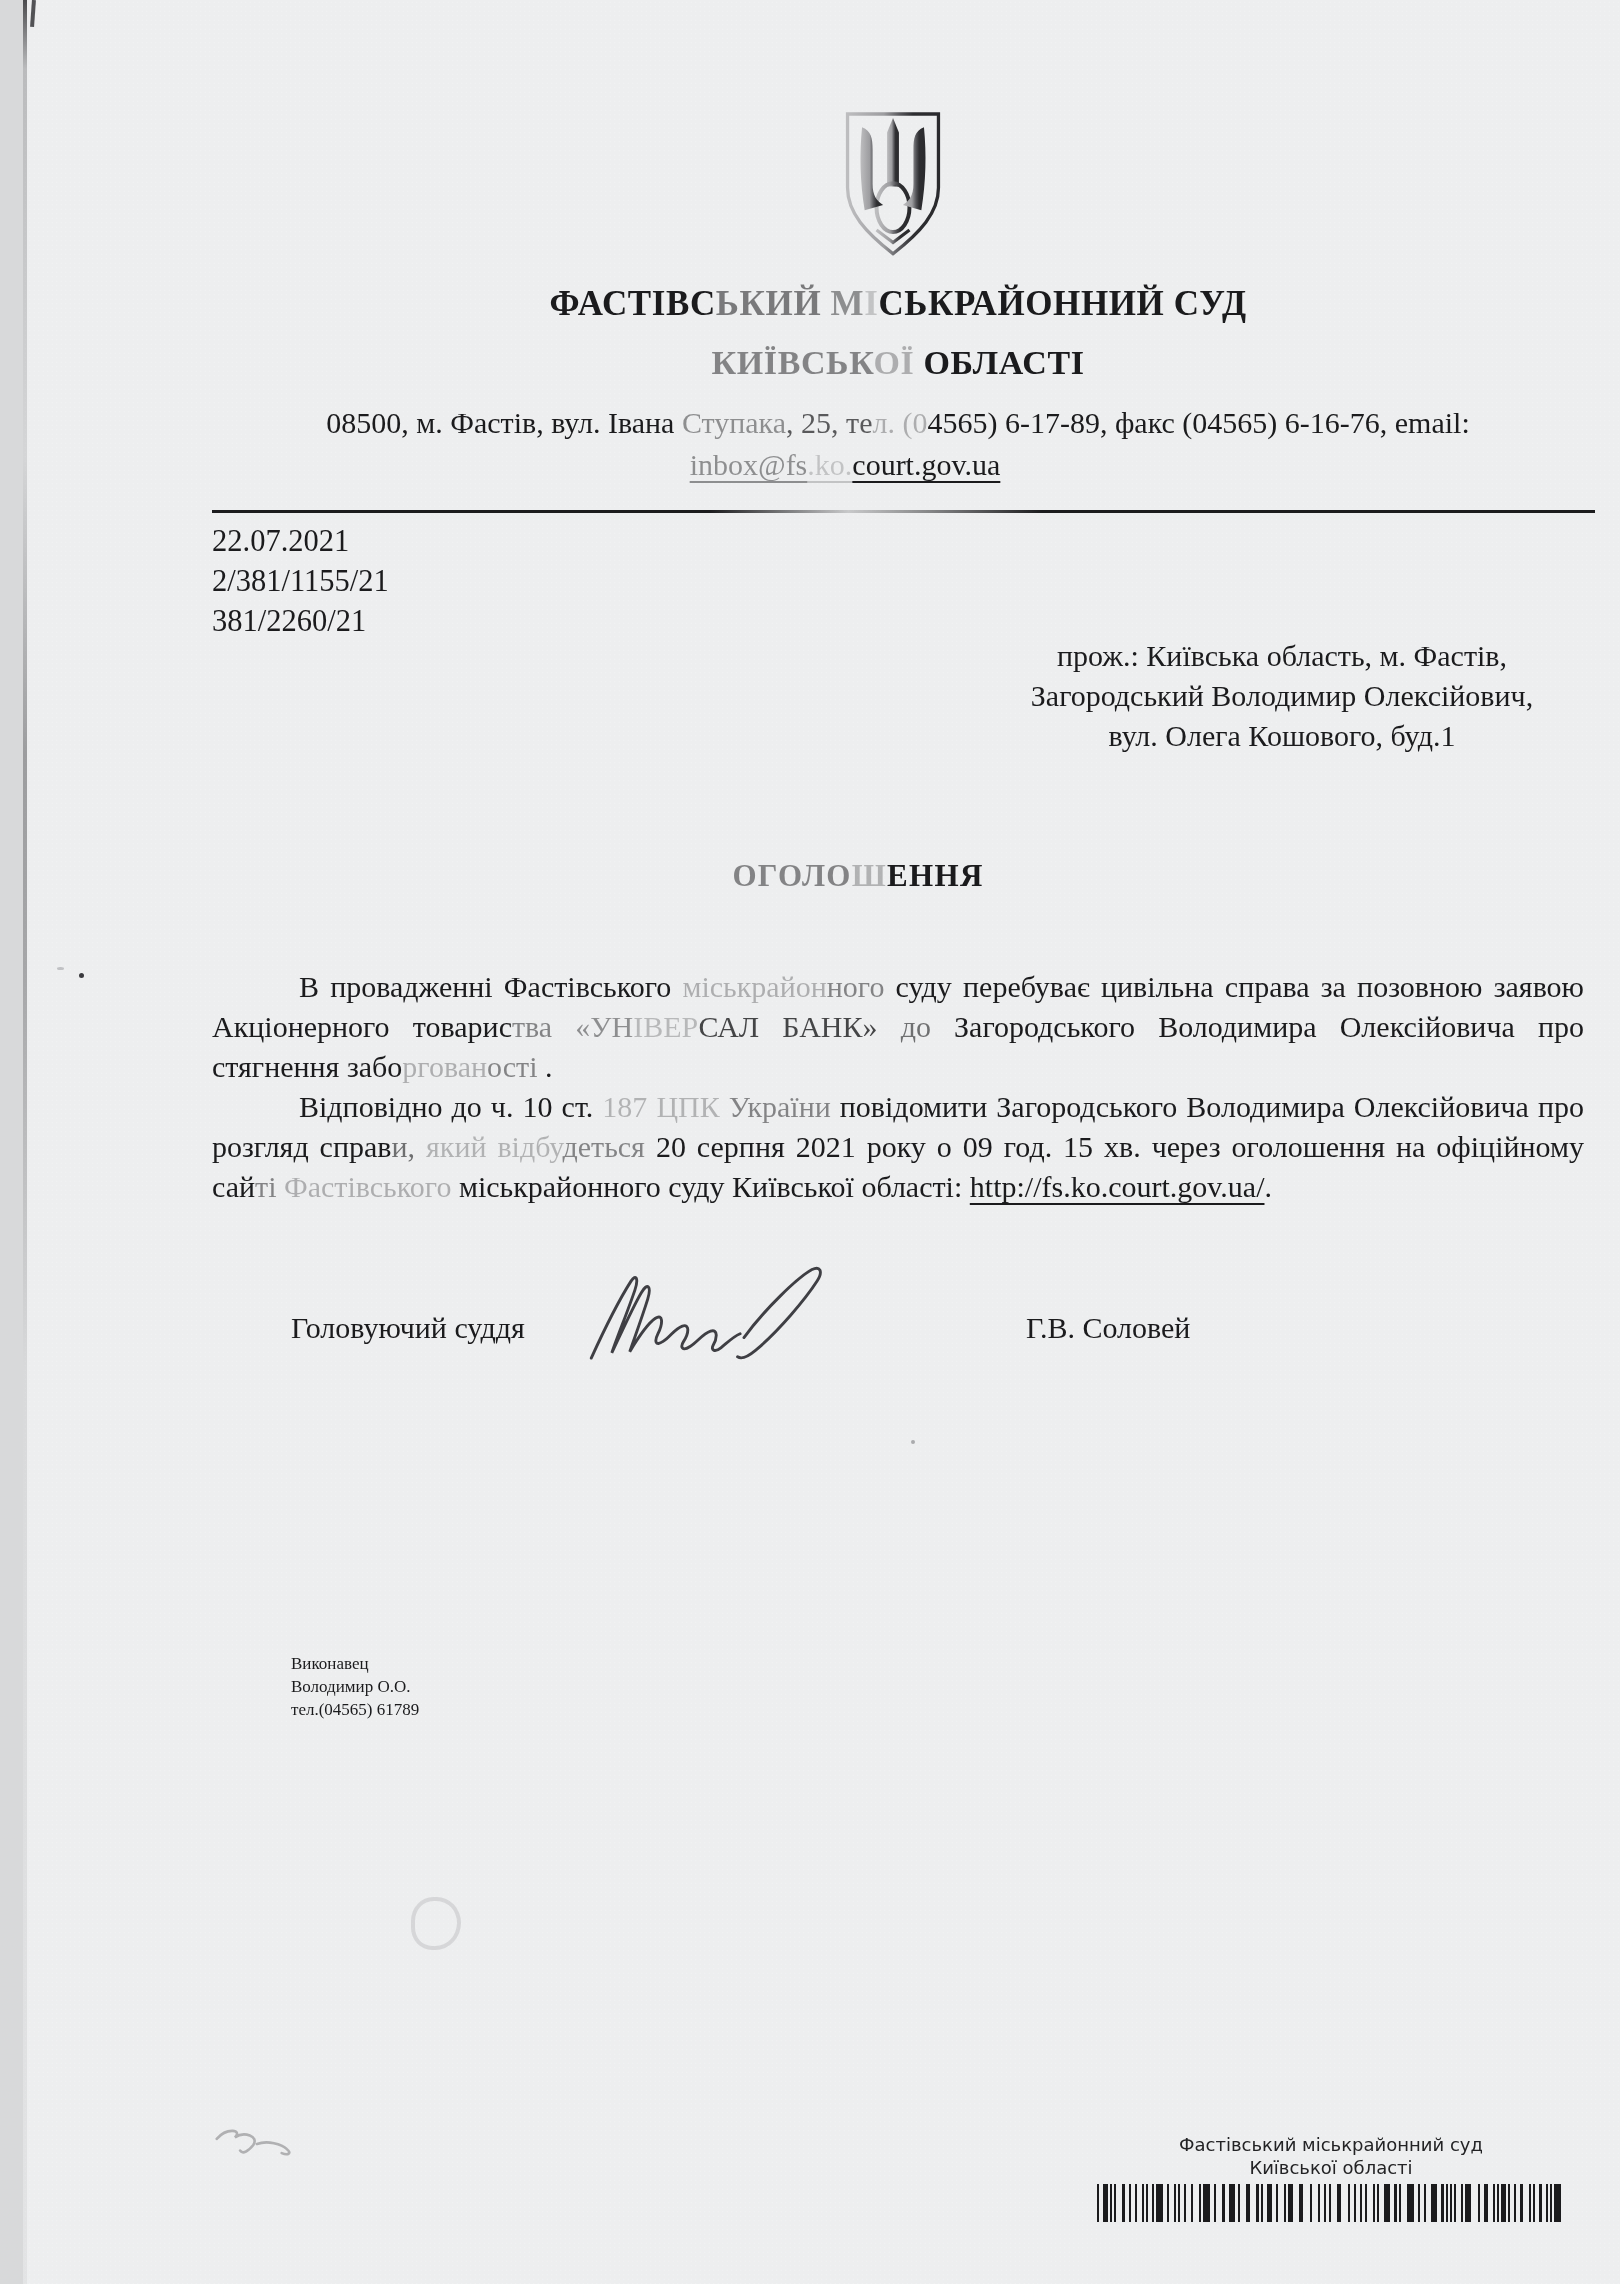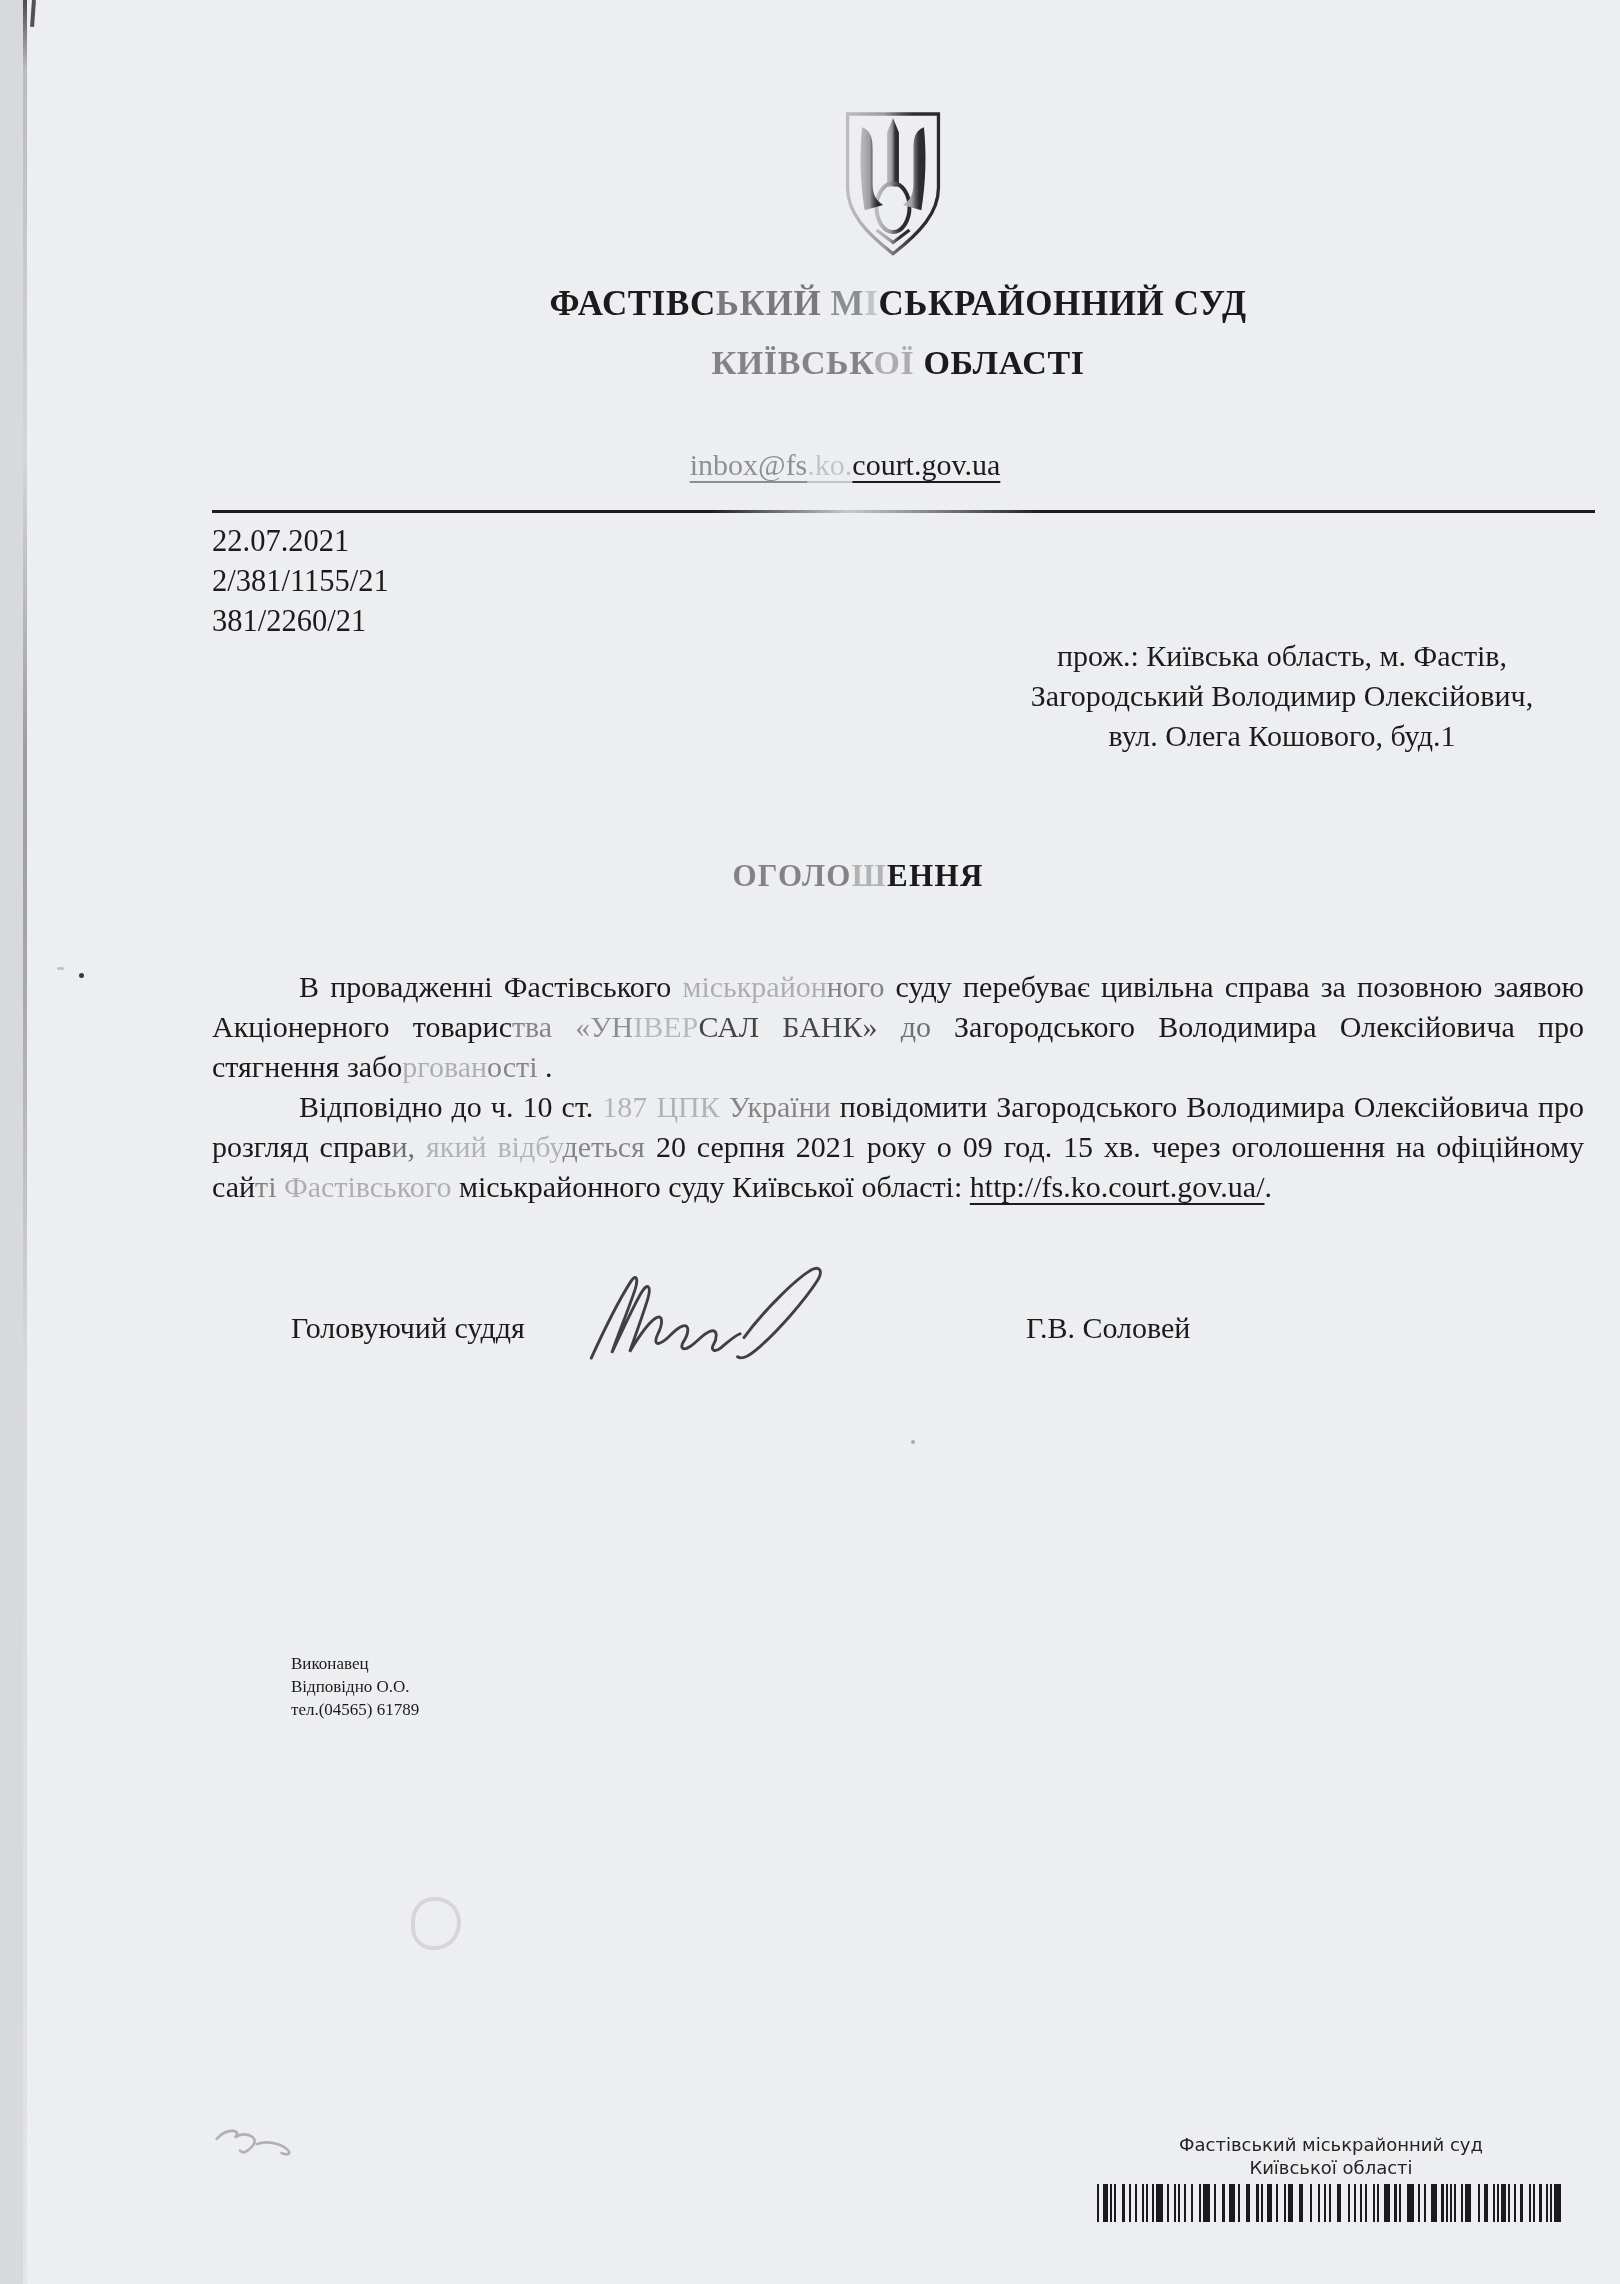--- a/index.html
+++ b/index.html
@@ -66,20 +66,21 @@
     <path d="M16 8 H154 V120 C154 158 126 188 85 220 C44 188 16 158 16 120 Z" fill="none" stroke="url(#fade)" stroke-width="5"></path>
     <path d="M85 14 L94 36 L94 118 L76 118 L76 36 Z" fill="url(#fade)"></path>
     <ellipse cx="85" cy="150" rx="25" ry="37" fill="none" stroke="url(#fade)" stroke-width="6"></ellipse>
     <path d="M38 28 C52 34 54 44 54 62 L54 114 C54 132 60 140 70 146 L42 154 C35 110 34 70 38 28 Z" fill="url(#fade)"></path>
     <path d="M132 28 C118 34 116 44 116 62 L116 114 C116 132 110 140 100 146 L128 154 C135 110 136 70 132 28 Z" fill="url(#fade)"></path>
     <path d="M60 184 L85 203 L110 184" fill="none" stroke="url(#fade)" stroke-width="5"></path>
   </svg>
 
   <div class="abs hdr1 center"><span>ФАСТІВС</span><span style="opacity: 0.55;">ЬКИЙ</span><span style="opacity: 0.45;"> М</span><span style="opacity: 0.2;">І</span><span>СЬКРАЙОННИЙ СУД</span></div>
   <div class="abs hdr2 center"><span style="opacity: 0.5;">КИЇВСЬК</span><span style="opacity: 0.3;">ОЇ</span><span> ОБЛАСТІ</span></div>
+  <div class="abs addr1 center"><span>08500, м. Фастів, вул. Івана </span><span style="opacity: 0.45;">Ступака</span><span style="opacity: 0.7;">, 25, те</span><span style="opacity: 0.3;">л. (0</span><span>4565) 6-17-89, факс (04565) 6-16-76, email:</span></div>
   <div class="abs addr2 center"><span class="u" style="opacity: 0.45;">inbox@fs</span><span class="u" style="opacity: 0.2;">.ko.</span><span class="u">court.gov.ua</span></div>
   <div class="abs rule"></div>
 
   <div class="abs meta">
     <div>22.07.2021</div>
     <div>2/381/1155/21</div>
     <div>381/2260/21</div>
   </div>
 
   <div class="abs recipient center">
@@ -96,21 +97,21 @@
   </div>
 
   <div class="abs sig-label">Головуючий суддя</div>
   <svg class="abs sig-svg" viewBox="0 0 480 185">
     <path d="M30 155 C55 100 78 57 92 35 C100 23 104 31 98 49 C88 79 70 123 62 147 C78 113 95 75 108 53 C118 36 124 43 118 63 C108 95 96 127 90 145 C102 125 118 101 130 93 C142 85 142 101 134 117 C128 129 130 137 142 129 C154 121 160 109 172 105 C184 101 182 117 174 129 C168 138 172 145 184 137 C196 129 204 117 216 113 C228 109 226 125 220 135 C216 142 222 147 232 139 C244 129 252 121 262 117 M268 123 C300 79 352 29 374 17 C386 11 392 19 382 35 C364 63 322 113 286 143 C274 153 264 157 258 153" stroke="#3f3f44" stroke-width="4.5" fill="none" stroke-linecap="round"></path>
   </svg>
   <div class="abs sig-name">Г.В. Соловей</div>
 
   <div class="abs executor">
     <div>Виконавец</div>
-    <div>Відповідно О.О.</div>
+    <div>Володимир О.О.</div>
     <div>тел.(04565) 61789</div>
   </div>
 
   <div class="abs bc-block center">
     <div class="bc-caption">Фастівський міськрайонний суд</div>
     <div class="bc-caption">Київської області</div>
     <div class="barcode"><span style="width: 2.2px; margin-right: 4.2px;"></span><span style="width: 4.4px; margin-right: 2.1px;"></span><span style="width: 2.2px; margin-right: 2.1px;"></span><span style="width: 2.2px; margin-right: 6.2px;"></span><span style="width: 2.2px; margin-right: 4.2px;"></span><span style="width: 2.2px; margin-right: 4.2px;"></span><span style="width: 2.2px; margin-right: 4.2px;"></span><span style="width: 2.2px; margin-right: 2.1px;"></span><span style="width: 2.2px; margin-right: 4.2px;"></span><span style="width: 2.2px; margin-right: 2.1px;"></span><span style="width: 6.6px; margin-right: 4.2px;"></span><span style="width: 2.2px; margin-right: 4.2px;"></span><span style="width: 2.2px; margin-right: 2.1px;"></span><span style="width: 2.2px; margin-right: 4.2px;"></span><span style="width: 2.2px; margin-right: 4.2px;"></span><span style="width: 2.2px; margin-right: 6.2px;"></span><span style="width: 2.2px; margin-right: 2.1px;"></span><span style="width: 6.6px; margin-right: 4.2px;"></span><span style="width: 2.2px; margin-right: 6.2px;"></span><span style="width: 2.2px; margin-right: 4.2px;"></span><span style="width: 6.6px; margin-right: 2.1px;"></span><span style="width: 2.2px; margin-right: 6.2px;"></span><span style="width: 4.4px; margin-right: 6.2px;"></span><span style="width: 2.2px; margin-right: 2.1px;"></span><span style="width: 2.2px; margin-right: 4.2px;"></span><span style="width: 4.4px; margin-right: 4.2px;"></span><span style="width: 2.2px; margin-right: 6.2px;"></span><span style="width: 2.2px; margin-right: 2.1px;"></span><span style="width: 4.4px; margin-right: 6.2px;"></span><span style="width: 4.4px; margin-right: 6.2px;"></span><span style="width: 2.2px; margin-right: 6.2px;"></span><span style="width: 2.2px; margin-right: 4.2px;"></span><span style="width: 2.2px; margin-right: 2.1px;"></span><span style="width: 2.2px; margin-right: 6.2px;"></span><span style="width: 4.4px; margin-right: 6.2px;"></span><span style="width: 2.2px; margin-right: 4.2px;"></span><span style="width: 2.2px; margin-right: 4.2px;"></span><span style="width: 2.2px; margin-right: 2.1px;"></span><span style="width: 2.2px; margin-right: 6.2px;"></span><span style="width: 2.2px; margin-right: 2.1px;"></span><span style="width: 2.2px; margin-right: 4.2px;"></span><span style="width: 6.6px; margin-right: 4.2px;"></span><span style="width: 2.2px; margin-right: 2.1px;"></span><span style="width: 2.2px; margin-right: 6.2px;"></span><span style="width: 6.6px; margin-right: 4.2px;"></span><span style="width: 2.2px; margin-right: 4.2px;"></span><span style="width: 2.2px; margin-right: 4.2px;"></span><span style="width: 6.6px; margin-right: 4.2px;"></span><span style="width: 2.2px; margin-right: 2.1px;"></span><span style="width: 2.2px; margin-right: 2.1px;"></span><span style="width: 2.2px; margin-right: 2.1px;"></span><span style="width: 2.2px; margin-right: 4.2px;"></span><span style="width: 2.2px; margin-right: 2.1px;"></span><span style="width: 6.6px; margin-right: 6.2px;"></span><span style="width: 2.2px; margin-right: 4.2px;"></span><span style="width: 4.4px; margin-right: 4.2px;"></span><span style="width: 2.2px; margin-right: 2.1px;"></span><span style="width: 2.2px; margin-right: 2.1px;"></span><span style="width: 4.4px; margin-right: 2.1px;"></span><span style="width: 2.2px; margin-right: 4.2px;"></span><span style="width: 2.2px; margin-right: 4.2px;"></span><span style="width: 2.2px; margin-right: 6.2px;"></span><span style="width: 2.2px; margin-right: 2.1px;"></span><span style="width: 2.2px; margin-right: 4.2px;"></span><span style="width: 2.2px; margin-right: 4.2px;"></span><span style="width: 2.2px; margin-right: 2.1px;"></span><span style="width: 2.2px; margin-right: 2.1px;"></span><span style="width: 6.6px; margin-right: 4.2px;"></span></div>
   </div>
 
   <div class="abs edge-left"></div>

